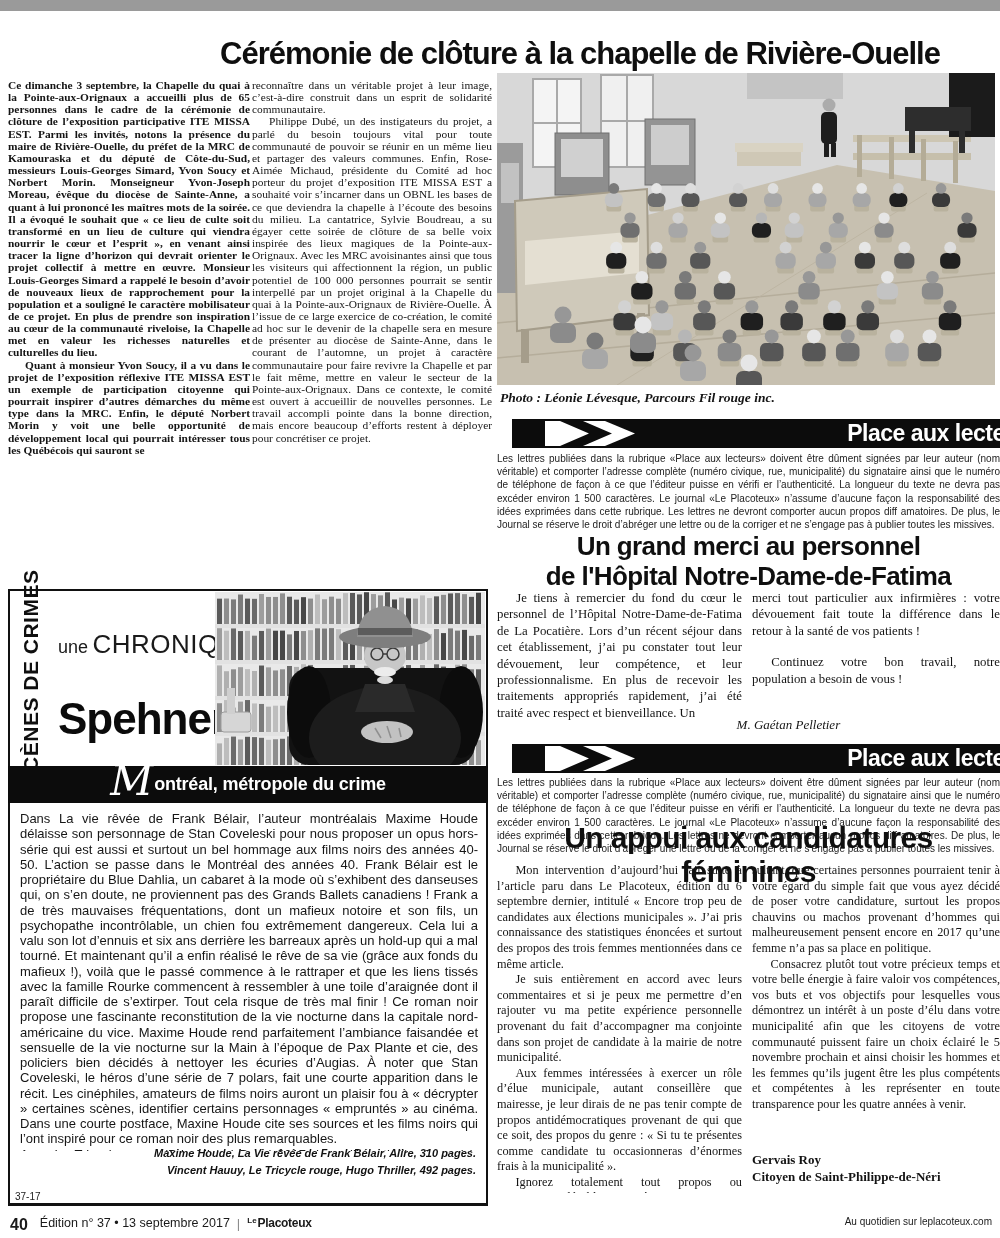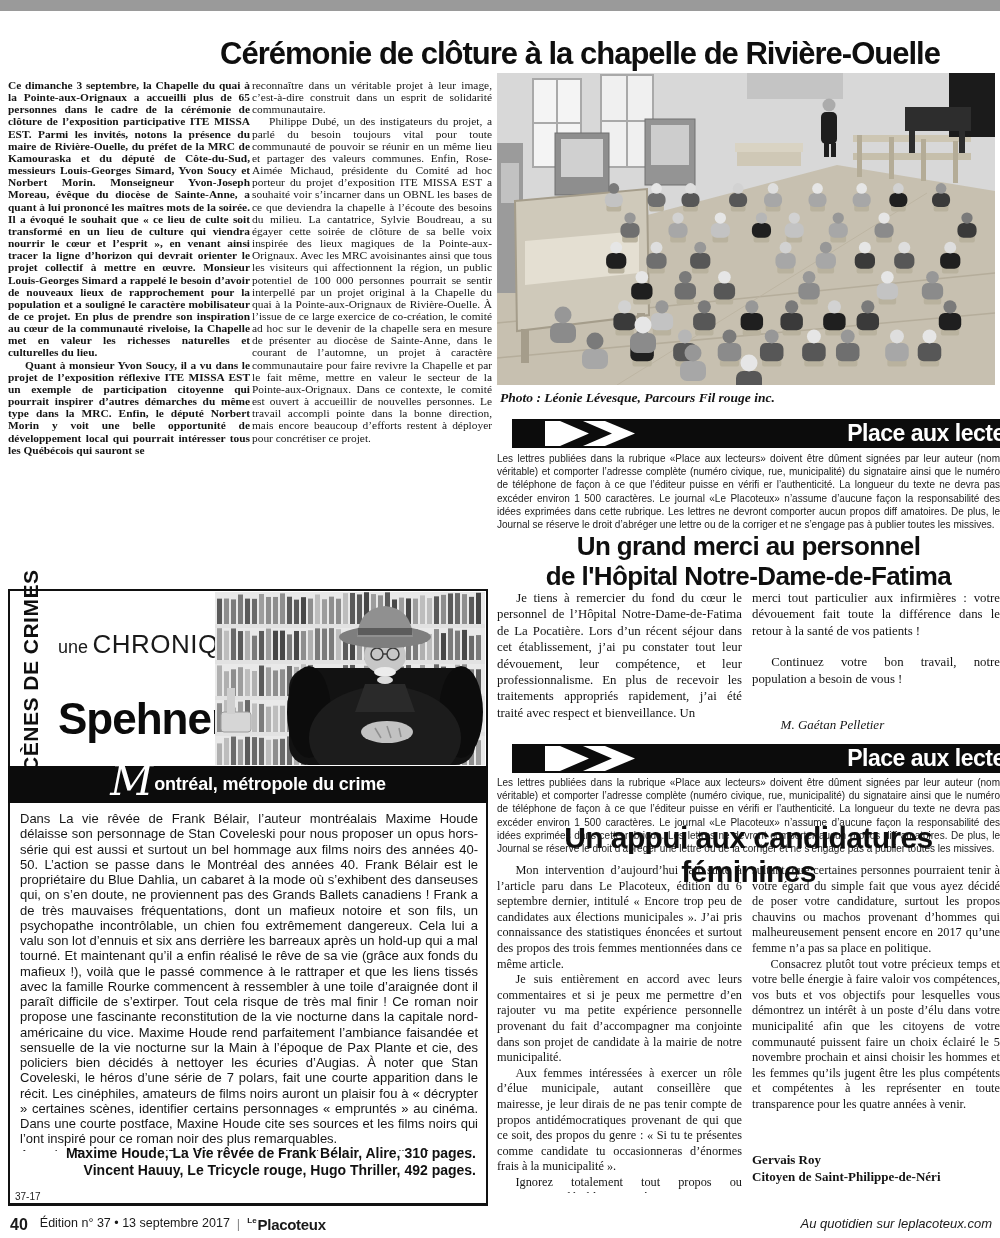--- a/index.html
+++ b/index.html
@@ -47,32 +47,32 @@
   .np-photo{position:absolute;right:1px;top:1px;width:270px;height:173px;}
   .chron-banner{position:absolute;left:-2px;top:175px;width:480px;height:37px;background:#0c0c0c;color:#fff;
     display:flex;align-items:center;justify-content:center;}
   .chron-banner .initial{font-family:"DejaVu Serif","Liberation Serif",serif;font-style:italic;font-size:42px;
     line-height:20px;margin-right:1px;position:relative;top:-4px;}
   .chron-banner .rest{font-weight:bold;font-size:18px;letter-spacing:-0.2px;}
   .chron-body{position:absolute;left:10px;top:220px;width:458px;height:340px;
     font-size:13px;line-height:15.25px;text-align:justify;overflow:hidden;color:#161616;}
   .chron-body p{margin:0;}
   .chron-refs{position:absolute;left:10px;right:10px;bottom:24px;text-align:right;
-    font-weight:bold;font-size:14px;line-height:17px;color:#111;}
+    font-weight:bold;font-style:italic;font-size:11px;line-height:17px;color:#111;}
   .chron-refs p{margin:0;}
   .chron-code{position:absolute;left:5px;bottom:1px;font-size:10px;color:#222;}
   
   .footer{position:absolute;left:10px;top:1205px;width:982px;display:flex;align-items:flex-start;
     font-family:"Liberation Sans","DejaVu Sans",sans-serif;color:#1a1a1a;}
   .footer .pageno{font-weight:bold;font-size:16px;}
   .footer .edition{font-size:12.5px;margin-left:12px;}
   .footer .divider{color:#8a8a8a;margin:0 7px;font-size:13px;}
   .footer .brand-small{font-size:8px;font-weight:bold;margin-right:1px;}
-  .footer .brand{font-weight:bold;font-size:15px;letter-spacing:-0.3px;}
-  .footer .tagline{margin-left:auto;font-style:italic;font-size:13px;}
+  .footer .brand{font-weight:bold;font-size:12px;letter-spacing:-0.3px;}
+  .footer .tagline{margin-left:auto;font-size:10px;}
 </style>
 </head>
 <body>
 
 <div class="page">
 
   <h1 class="main-title">Cérémonie de clôture à la chapelle de Rivière-Ouelle</h1>
 
   <div class="col lead-col" style="left:8px;top:68px;width:242px;height:507px;">
       <p>Ce dimanche 3 septembre, la Chapelle du quai à la Pointe-aux-Orignaux a accueilli plus de 65 personnes dans le cadre de la cérémonie de clôture de l’exposition participative ITE MISSA EST. Parmi les invités, notons la présence du maire de Rivière-Ouelle, du préfet de la MRC de Kamouraska et du député de Côte-du-Sud, messieurs Louis-Georges Simard, Yvon Soucy et Norbert Morin. Monseigneur Yvon-Joseph Moreau, évêque du diocèse de Sainte-Anne, a quant à lui prononcé les maîtres mots de la soirée. Il a évoqué le souhait que « ce lieu de culte soit transformé en un lieu de culture qui viendra nourrir le cœur et l’esprit », en venant ainsi tracer la ligne d’horizon qui devrait orienter le projet collectif à mettre en œuvre.  Monsieur Louis-Georges Simard a rappelé le besoin d’avoir de nouveaux lieux de rapprochement pour la population et a souligné le caractère mobilisateur de ce projet. En plus de prendre son inspiration au cœur de la communauté riveloise, la Chapelle met en valeur les richesses naturelles et culturelles du lieu.</p>
@@ -300,21 +300,21 @@
     <span>Un grand merci au personnel</span><br>
     <span>de l'Hôpital Notre-Dame-de-Fatima</span>
   </h2>
   <div class="col art2" style="left:497px;top:579px;width:245px;height:146px;">
       <p class="indent">Je tiens à remercier du fond du cœur le personnel de l’Hôpital Notre-Dame-de-Fatima de La Pocatière. Lors d’un récent séjour dans cet établissement, j’ai pu constater tout leur dévouement, leur compétence, et leur professionnalisme. En plus de recevoir les traitements appropriés rapidement, j’ai été traité avec respect et bienveillance. Un</p>
     </div>
   <div class="col art2" style="left:752px;top:579px;width:248px;height:146px;">
   <p>merci tout particulier aux infirmières : votre dévouement fait toute la différence dans le retour à la santé de vos patients !</p>
       <p class="indent">Continuez votre bon travail, notre population a besoin de vous !</p>
     </div>
-  <p class="abs sig" style="left:752px;top:688px;width:248px;margin:0;font-size:13px;font-style:italic;text-indent:2.2em;">M. Gaétan Pelletier</p>
+  <p class="abs sig" style="left:708px;top:688px;width:248px;margin:0;font-size:13px;font-style:italic;text-indent:2.2em;">M. Gaétan Pelletier</p>
 
   <div class="banner" style="top:733px;">
     <svg viewBox="0 0 96 29">
       <polygon points="2,2 62,2 92,14.5 62,27 2,27" fill="#ffffff"></polygon>
       <polygon points="17,2 40,2 69,14.5 40,27 17,27 46,14.5" fill="#0c0c0c"></polygon>
     </svg>
     <span class="label">Place aux lecteurs</span>
   </div>
   <p class="notice" style="top:765px;">Les lettres publiées dans la rubrique «Place aux lecteurs» doivent être dûment signées par leur auteur (nom véritable) et comporter l’adresse complète (numéro civique, rue, municipalité) du signataire ainsi que le numéro de téléphone de façon à ce que l’éditeur puisse en vérifi er l’authenticité. La longueur du texte ne devra pas excéder environ 1 500 caractères. Le journal «Le Placoteux» n’assume d’aucune façon la responsabilité des idées exprimées dans cette rubrique. Les lettres ne devront comporter aucun propos diff amatoires. De plus, le Journal se réserve le droit d’abréger une lettre ou de la corriger et ne s’engage pas à publier toutes les missives.</p>
 

